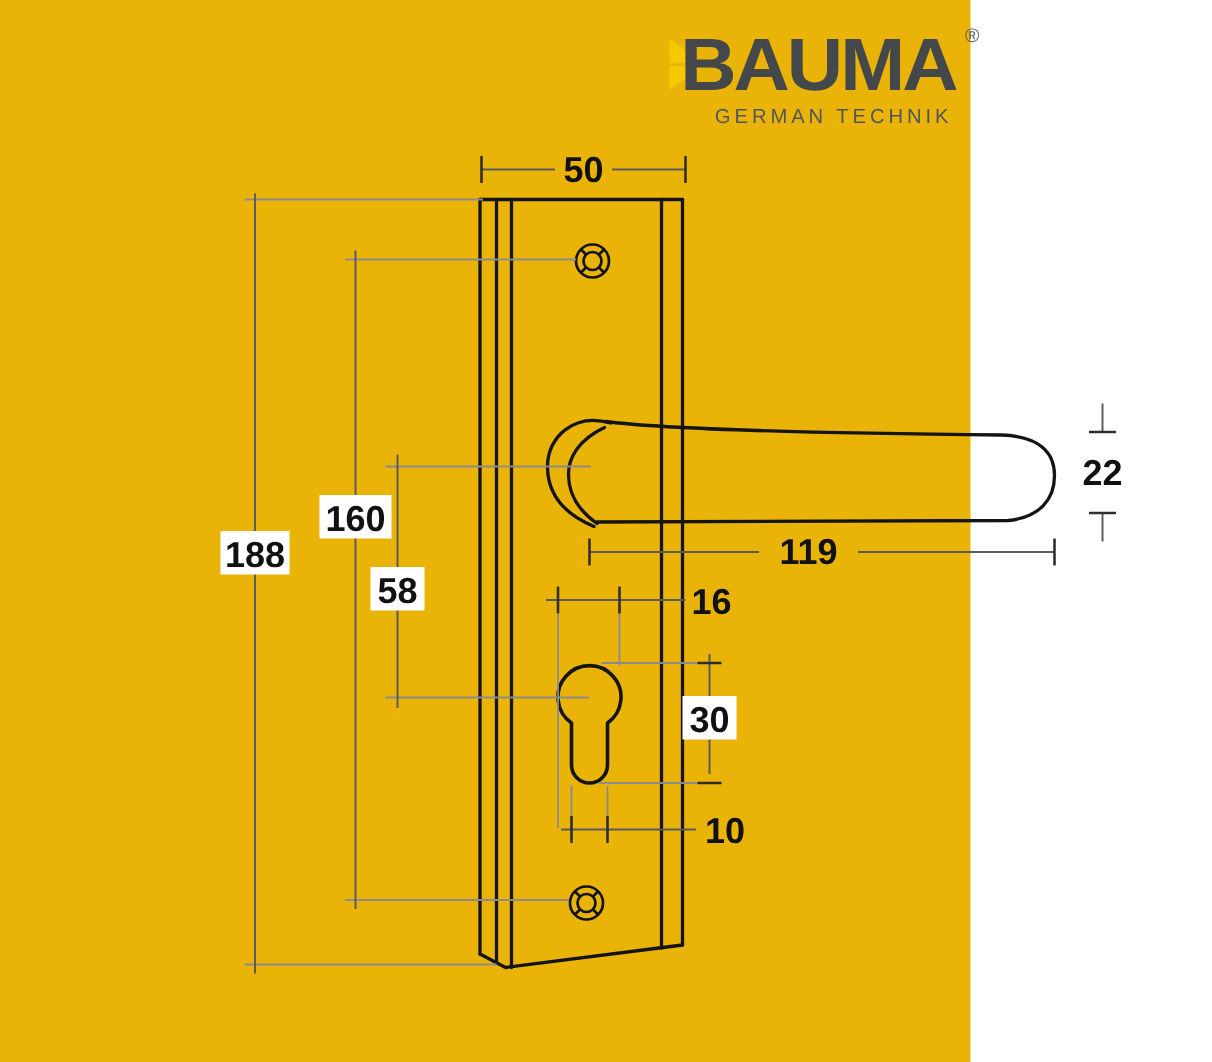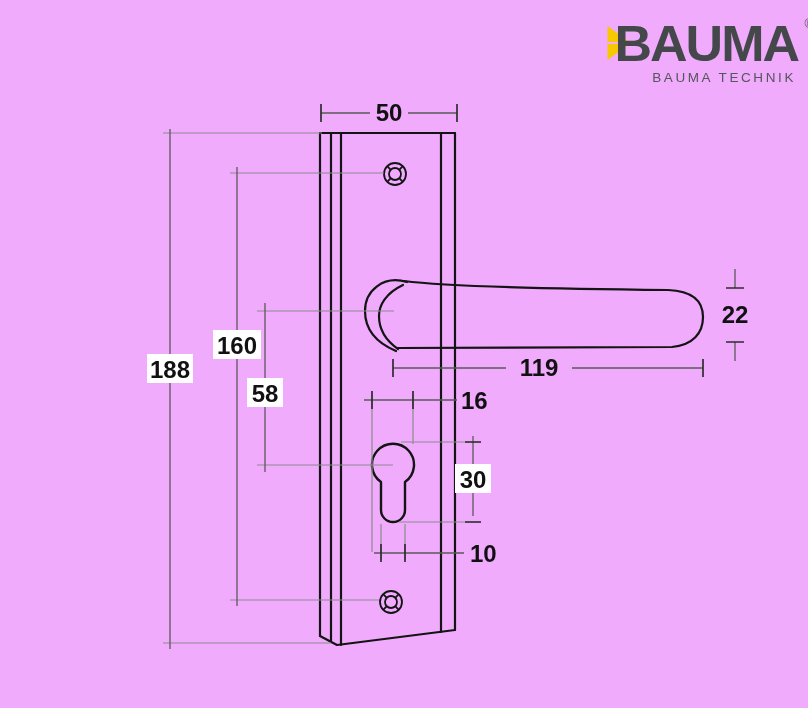--- a/index.html
+++ b/index.html
@@ -1,18 +1,18 @@
 <!DOCTYPE html>
 <html><head>
 <meta charset="utf-8">
 <style>
   * { margin:0; padding:0; box-sizing:border-box; }
   html,body { width:808px; height:708px; background:#ffffff; overflow:hidden;
               font-family:"Liberation Sans", sans-serif; }
-  .stage { position:relative; width:808px; height:708px; background:#f0abfc; }
+  .stage { position:relative; width:647px; height:708px; background:#eab308; }
 
   
   .logo { position:absolute; top:18px; right:10px; width:215px; text-align:right; }
   .brand-row { position:relative; display:inline-block; }
   .accent-mark { position:absolute; left:-7px; top:8px; width:22px; height:36px; }
   .accent-top, .accent-bot { position:absolute; left:0; width:22px; height:16px; }
   .accent-top { top:0;  clip-path:polygon(0 0, 100% 100%, 0 100%); }
   .accent-bot { top:18px; clip-path:polygon(0 0, 100% 0, 0 100%); }
   .brand { position:relative; font-size:52px; font-weight:bold; letter-spacing:-2px;
            color:#45484b; line-height:1.0; display:inline-block; transform:scaleY(0.95); }
@@ -37,21 +37,21 @@
 
   <div class="logo">
     <div class="brand-row">
       <span class="accent-mark">
         <span class="accent-top" style="background:#f6c800;"></span>
         <span class="accent-bot" style="background:#f6c800;"></span>
       </span>
       <span class="brand">BAUMA</span>
       <span class="reg">®</span>
     </div>
-    <div class="tagline">BAUMA TECHNIK</div>
+    <div class="tagline">GERMAN TECHNIK</div>
   </div>
 
   <svg class="drawing" width="808" height="708" viewBox="0 0 808 708">
 
     <g>
       <path class="part" d="M320,133 H455"></path>
       <path class="part" d="M320,133 V636"></path>
       <path class="part" d="M331,133 V641"></path>
       <path class="part" d="M341,133 V645"></path>
       <path class="part" d="M441,133 V632"></path>

